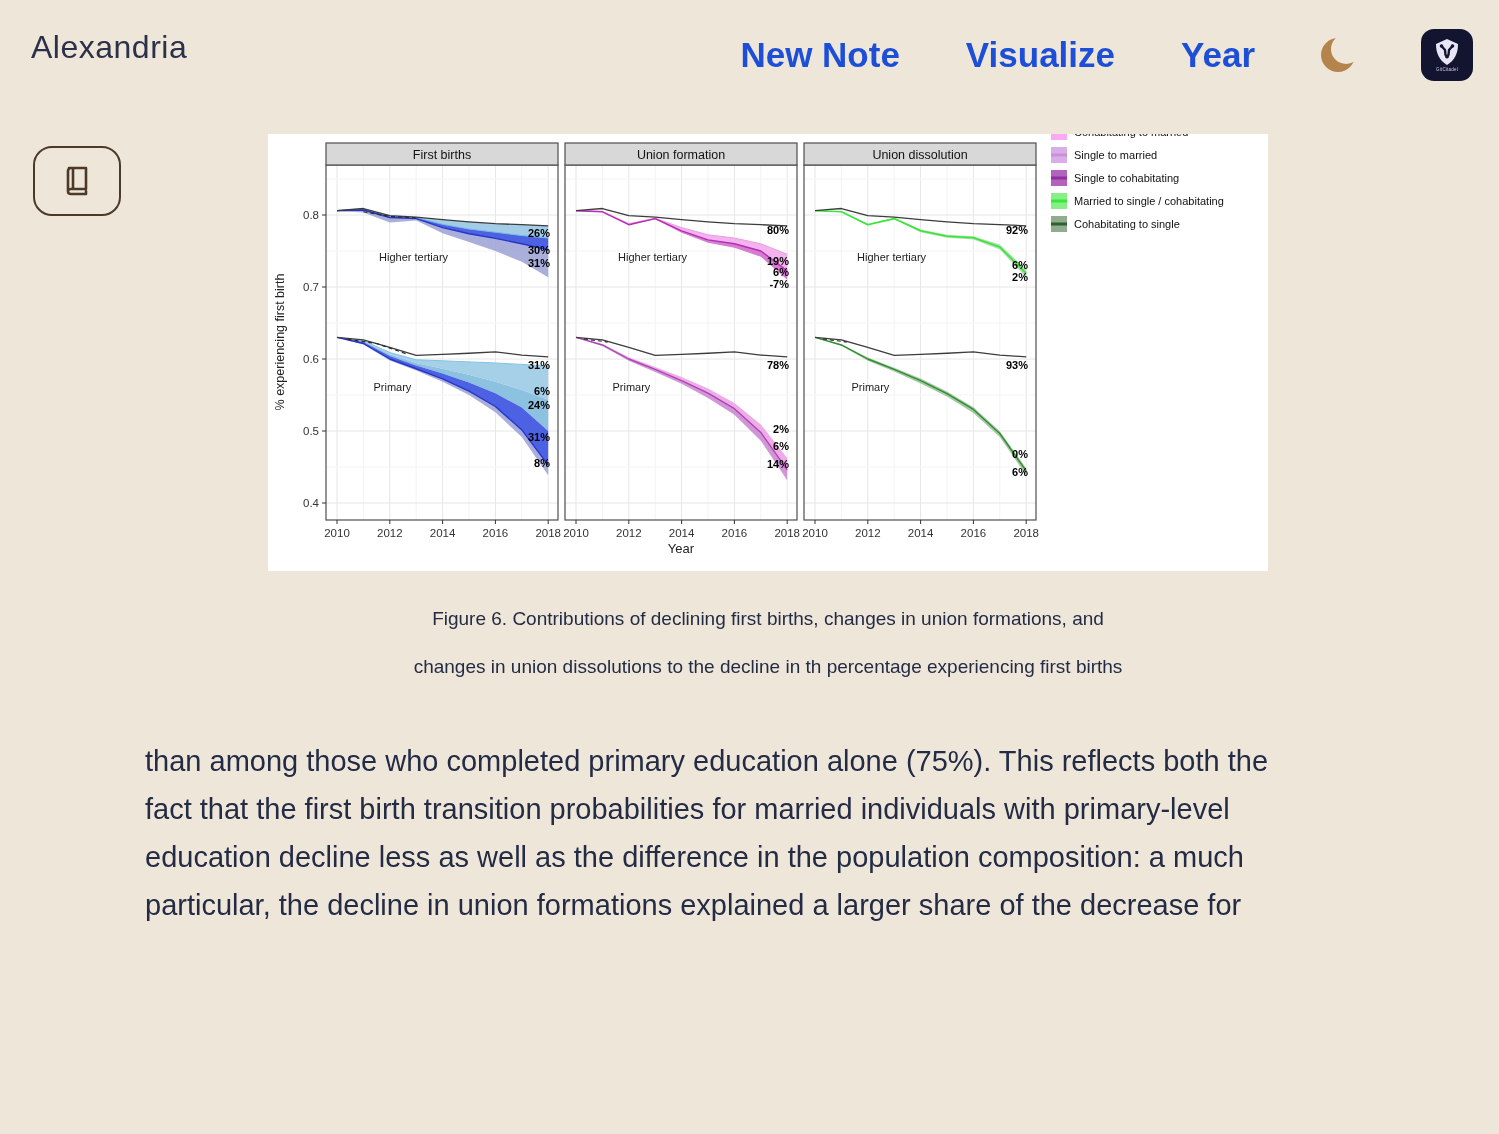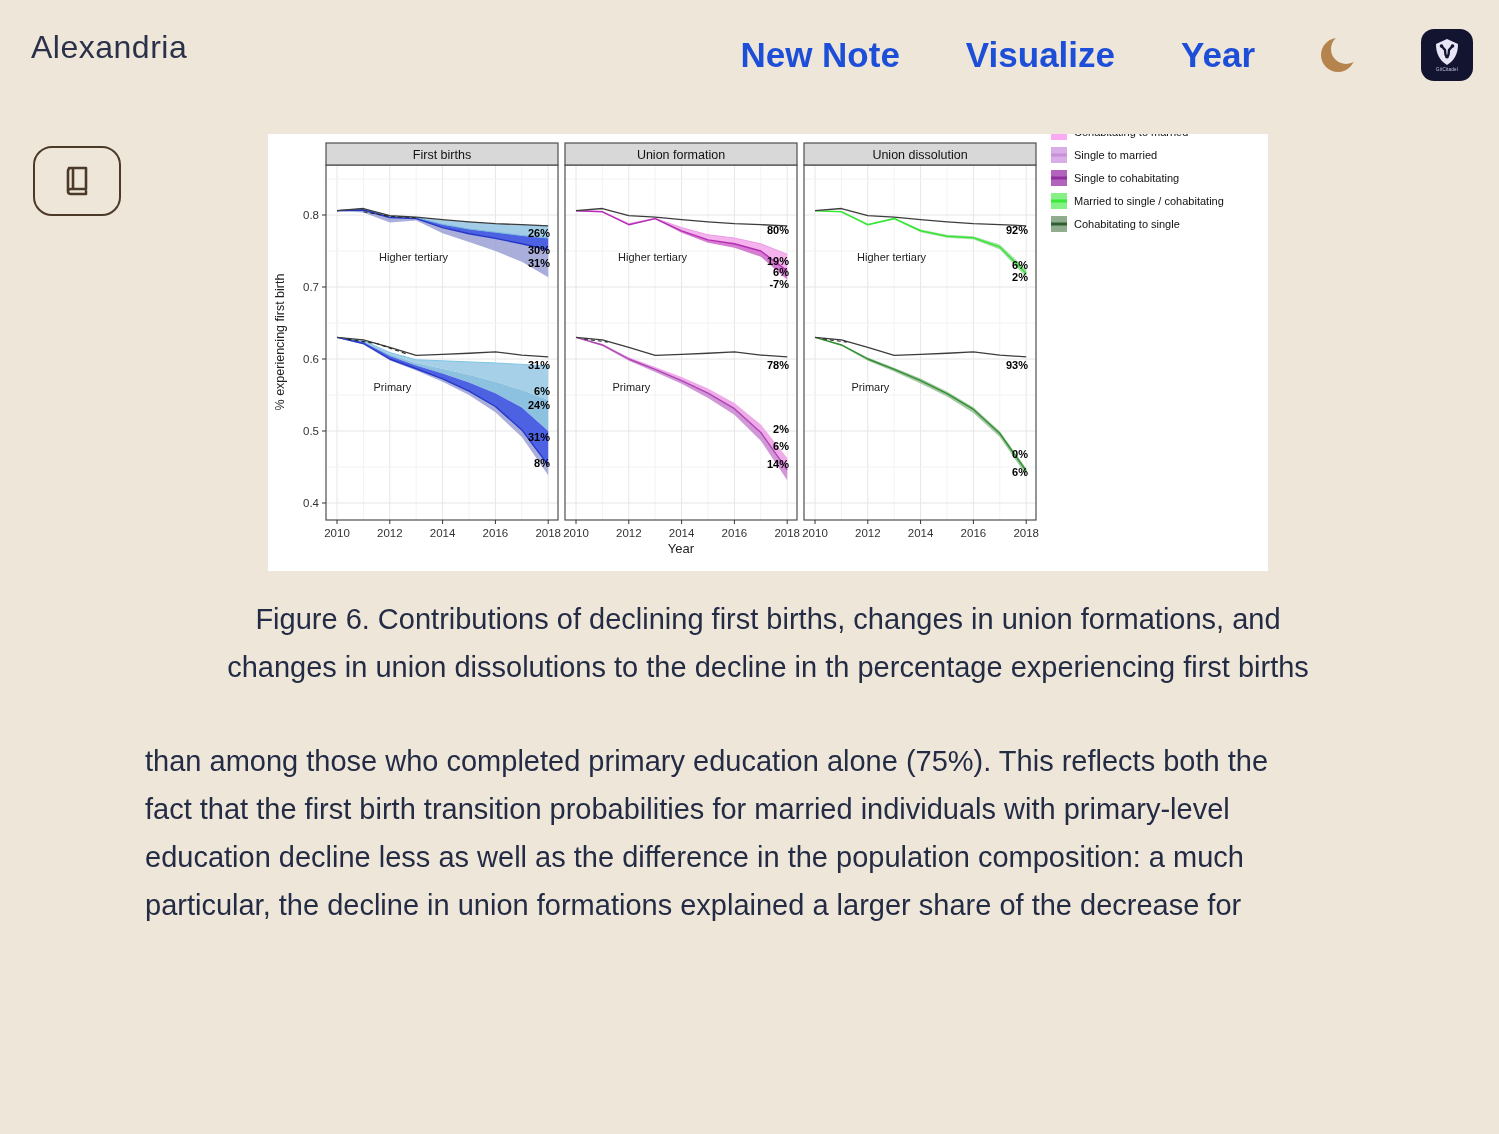--- a/index.html
+++ b/index.html
@@ -35,21 +35,21 @@
     background:transparent;
   }
   
   .figure-wrap{
     margin:41px 0 0 268px;width:1000px;height:437px;background:#ffffff;
     overflow:hidden;
   }
   
   .caption{
     margin:24px 0 0 138px;width:1260px;text-align:center;
-    font-size:29px;line-height:48px;color:#232c44;
+    font-size:19px;line-height:48px;color:#232c44;
   }
   
   .para{
     margin:46px 0 0 145px;width:1250px;text-align:left;
     font-size:29px;line-height:48px;color:#232c44;
   }
 </style>
 </head>
 <body>
 

